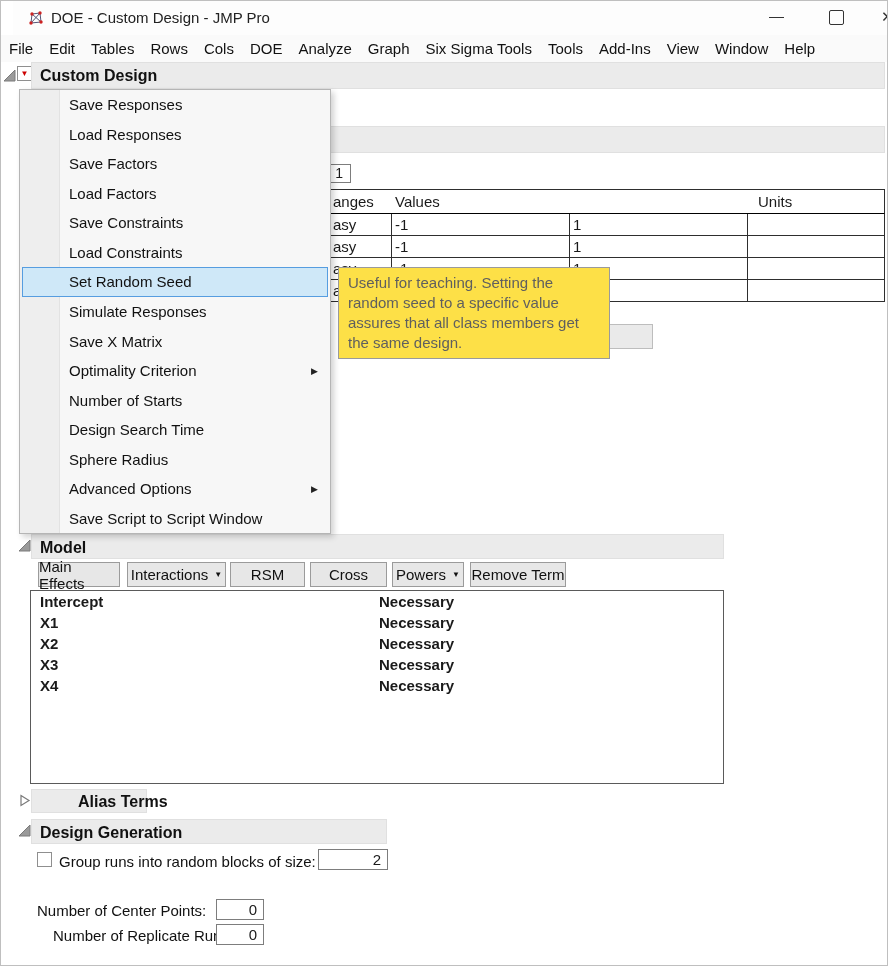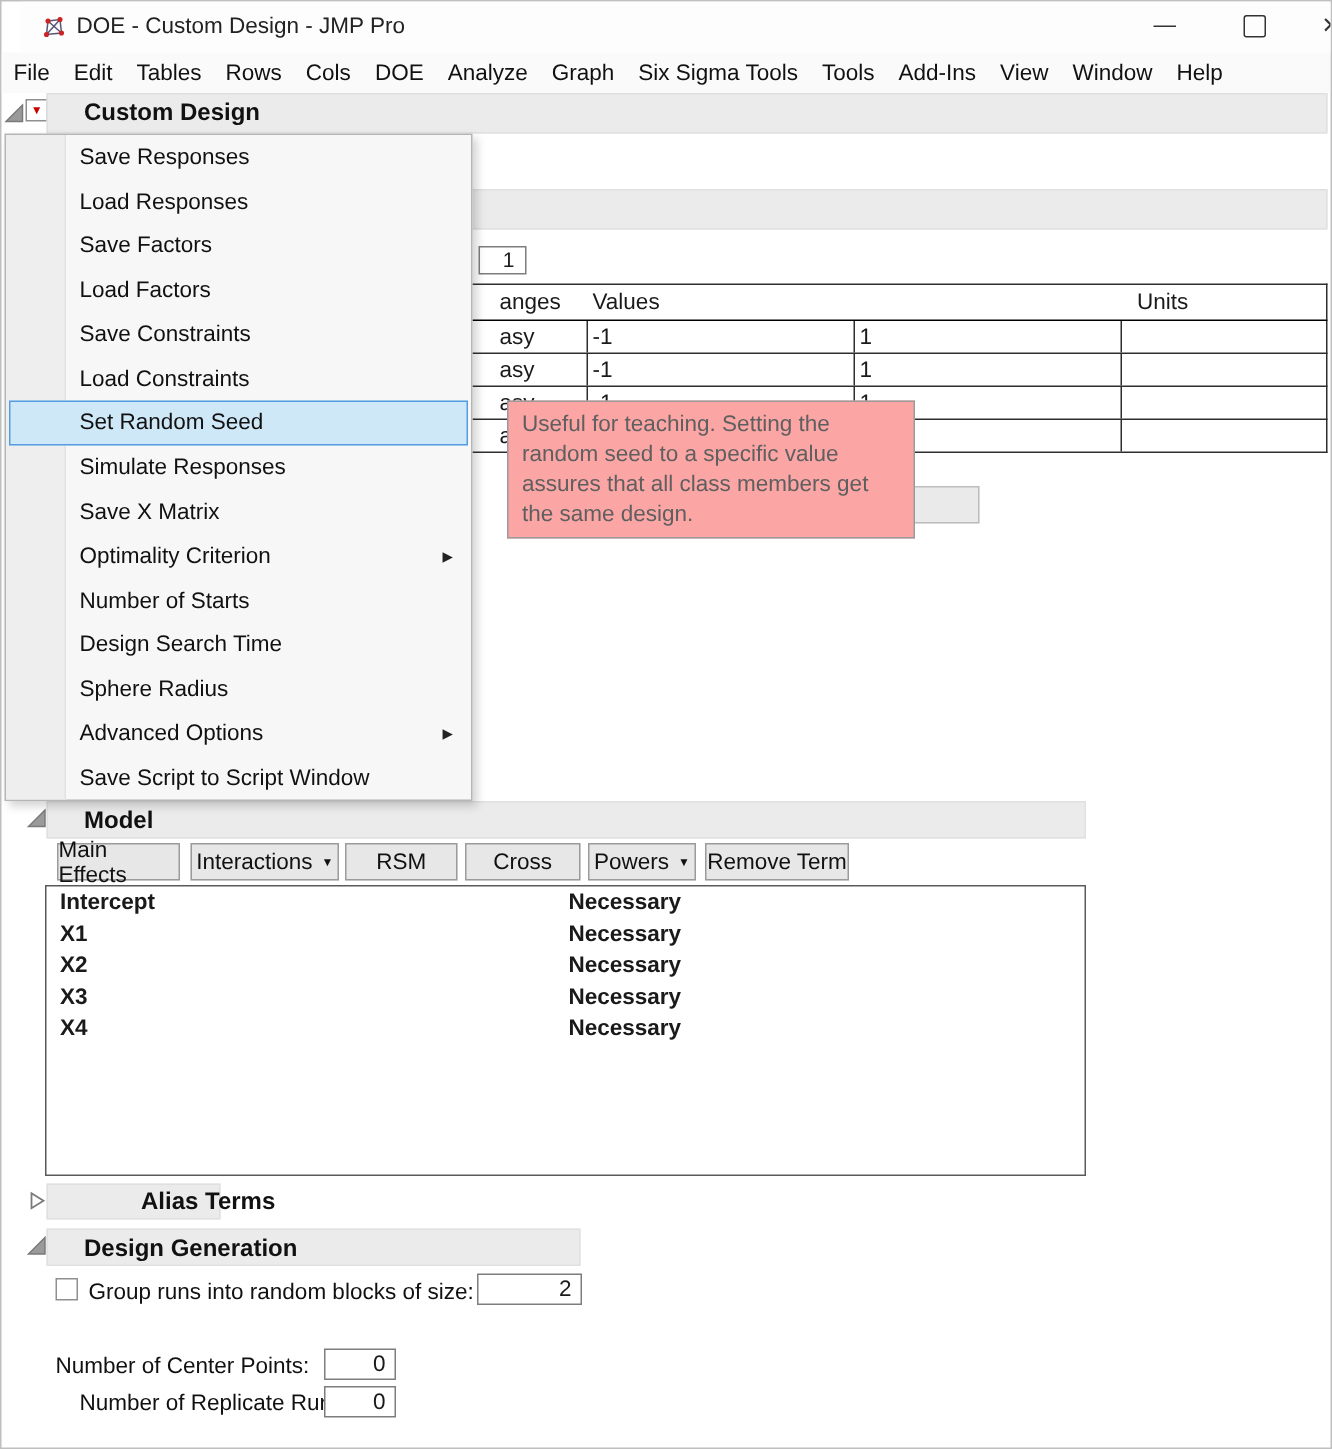--- a/index.html
+++ b/index.html
@@ -15,46 +15,46 @@
   .winbtn{position:absolute;top:0;width:46px;height:34px;cursor:default;}
   .btn-min{left:740px;} .btn-max{left:799px;} .btn-close{left:854px;}
   .min-glyph{position:absolute;left:16px;top:16px;width:15px;border-top:1px solid #333;}
   .max-glyph{position:absolute;left:17px;top:9px;width:13px;height:13px;border:1px solid #333;border-radius:2px;}
   .close-glyph{position:absolute;left:14px;top:7px;font-size:15px;color:#333;}
   
   .menubar{position:absolute;left:0;top:34px;width:100%;height:27px;background:#fafafa;display:flex;align-items:center;}
   .menubar .mitem{padding:0 8px;font-size:15px;color:#111;height:27px;line-height:27px;}
   
   .banner{position:absolute;background:#ebebeb;border:1px solid #e0e0e0;box-sizing:border-box;}
-  .banner .btitle{font-weight:bold;font-size:16px;color:#111;line-height:25px;padding-left:24px;white-space:nowrap;border-radius:11px;}
+  .banner .btitle{font-weight:bold;font-size:16px;color:#111;line-height:25px;padding-left:8px;white-space:nowrap;border-radius:11px;}
   .disc{position:absolute;width:13px;height:13px;}
   
   .redtri-btn{position:absolute;left:16px;top:65px;width:15px;height:15px;background:#fff;border:1px solid #8f8f8f;box-sizing:border-box;text-align:center;}
   .redtri-btn span{display:block;font-size:8px;line-height:13px;color:#c00;}
   
   .addn-box{position:absolute;left:318px;top:163px;width:32px;height:19px;background:#fff;border:1px solid #7d7d7d;box-sizing:border-box;font-size:14px;line-height:17px;text-align:right;padding-right:7px;}
   .ftable{position:absolute;left:258px;top:188px;width:626px;background:#fff;}
   .fhead{position:relative;height:23px;border-top:1px solid #2e2e2e;border-bottom:1px solid #000;border-right:1px solid #2e2e2e;font-size:15px;}
   .fhead span{position:absolute;top:3px;}
   .frow{position:relative;height:21px;border-bottom:1px solid #2e2e2e;border-right:1px solid #2e2e2e;font-size:15px;}
   .frow .vline{position:absolute;top:0;bottom:0;width:0;border-left:1px solid #2e2e2e;}
   .vl1{left:132px;} .vl2{left:310px;} .vl3{left:488px;}
   .frow span{position:absolute;top:2px;}
   .c-changes{left:74px;} .c-v1{left:136px;} .c-v2{left:314px;} .c-units{left:499px;}
   .h-changes{left:74px;} .h-values{left:136px;} .h-units{left:499px;}
   .graybox{position:absolute;left:364px;top:323px;width:288px;height:25px;background:#eaeaea;border:1px solid #bdbdbd;box-sizing:border-box;}
   .cov-note{position:absolute;left:331px;top:359px;font-size:15px;color:#111;white-space:nowrap;}
   
-  .ctxmenu{position:absolute;left:2px;top:88px;width:312px;height:445px;background:#f7f7f7;border:1px solid #b5b5b5;box-sizing:border-box;box-shadow:3px 3px 6px rgba(0,0,0,0.18);display:flex;flex-direction:column;z-index:40;}
+  .ctxmenu{position:absolute;left:18px;top:88px;width:312px;height:445px;background:#f7f7f7;border:1px solid #b5b5b5;box-sizing:border-box;box-shadow:3px 3px 6px rgba(0,0,0,0.18);display:flex;flex-direction:column;z-index:40;}
   .gutter{position:absolute;left:0;top:0;bottom:0;width:39px;background:#eeeeee;border-right:1px solid #e2e2e2;}
   .citem{position:relative;flex:1;margin:0 2px;display:flex;align-items:center;padding-left:46px;font-size:15px;color:#111;border:1px solid transparent;box-sizing:border-box;}
   .citem.hl{background:#cfe8f8;border:1px solid #569de0;}
   .subarrow{position:absolute;right:9px;top:50%;transform:translateY(-50%);font-size:9px;color:#222;}
   
-  .tooltip{position:absolute;left:337px;top:266px;width:272px;box-sizing:border-box;background:#fca5a5;border:1px solid #9a9a9a;padding:5px 9px;font-size:15px;line-height:20px;color:#5f5f5f;z-index:60;}
+  .tooltip{position:absolute;left:337px;top:266px;width:272px;box-sizing:border-box;background:#fde047;border:1px solid #9a9a9a;padding:5px 9px;font-size:15px;line-height:20px;color:#5f5f5f;z-index:60;}
   
   .mbtn{position:absolute;top:561px;height:25px;background:#e7e7e7;border:1px solid #9b9b9b;box-sizing:border-box;display:flex;align-items:center;justify-content:center;gap:6px;font-size:15px;color:#111;}
   .mbtn .dd{font-size:8px;color:#111;}
   .etable{position:absolute;left:29px;top:589px;width:694px;height:194px;border:1px solid #5a5a5a;box-sizing:border-box;background:#fff;}
   .ehead{position:relative;height:22px;border-bottom:1px solid #000;font-size:15px;}
   .ehead span{position:absolute;top:2px;}
   .erow{position:relative;height:21px;font-size:15px;}
   .erow span{position:absolute;top:2px;font-weight:bold;}
   .e-name{left:46px;} .e-est{left:351px;} .r-name{left:9px;} .r-est{left:348px;}
   

